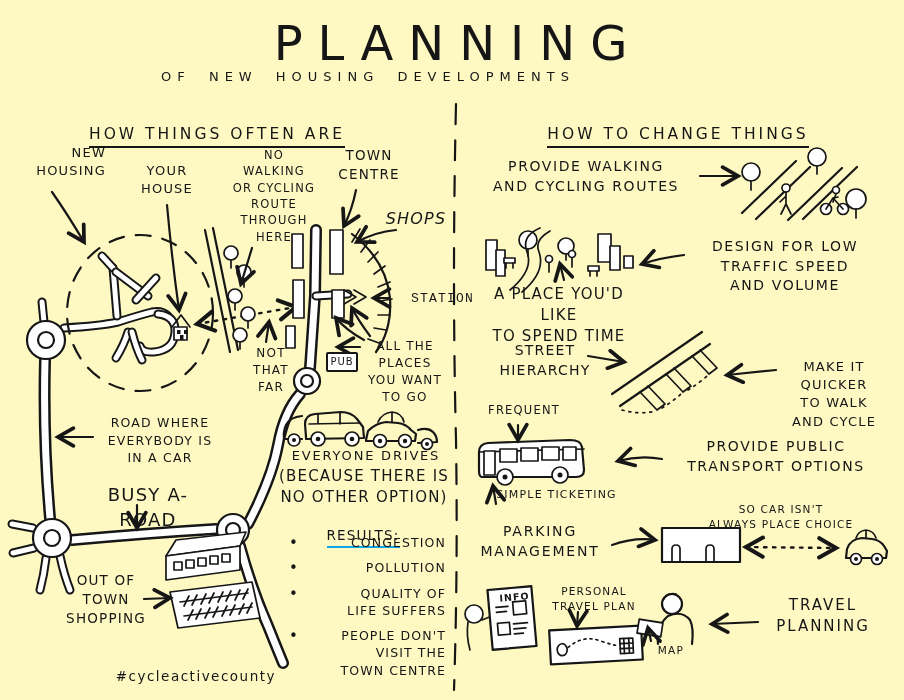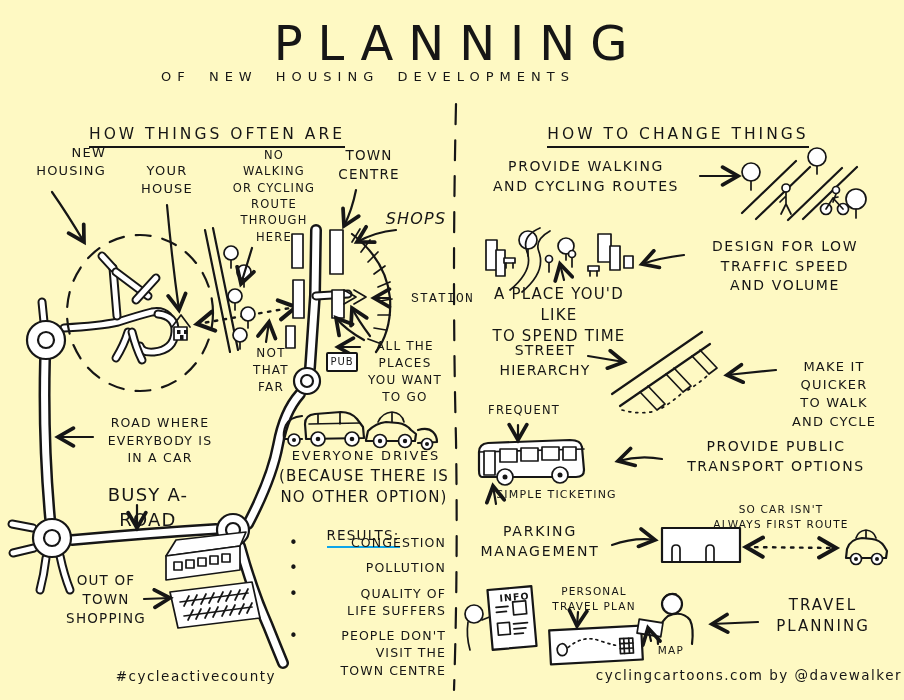--- a/index.html
+++ b/index.html
@@ -396,24 +396,23 @@
 QUICKER
 TO WALK
 AND CYCLE</div>
 <div class="lbl" style="left:478px;top:402px;width:92px;font-size:11.5px;">FREQUENT</div>
 <div class="lbl" style="left:474px;top:487px;width:165px;font-size:11px;">SIMPLE TICKETING</div>
 <div class="lbl" style="left:668px;top:437px;width:216px;font-size:14px;letter-spacing:1.6px;">PROVIDE PUBLIC
 TRANSPORT OPTIONS</div>
 <div class="lbl" style="left:464px;top:522px;width:152px;font-size:14px;letter-spacing:1.8px;">PARKING
 MANAGEMENT</div>
 <div class="lbl" style="left:700px;top:502px;width:162px;font-size:10.5px;">SO CAR ISN'T
-ALWAYS FIRST ROUTE</div>
+ALWAYS PLACE CHOICE</div>
 <div class="lbl" style="left:538px;top:584px;width:112px;font-size:10.5px;">PERSONAL
 TRAVEL PLAN</div>
 <div class="lbl rot" style="left:496px;top:592px;width:36px;font-size:9.5px;letter-spacing:1px;font-weight:bold;">INFO</div>
 <div class="lbl left-al" style="left:644px;top:643px;width:40px;font-size:10.5px;">MAP</div>
 <div class="lbl" style="left:764px;top:595px;width:118px;font-size:15px;letter-spacing:2px;">TRAVEL
 PLANNING</div>
 
 <div class="lbl foot left-al" style="left:16px;top:667px;width:260px;">#cycleactivecounty</div>
-<div class="lbl foot left-al" style="left:572px;top:666px;width:330px;">cyclingcartoons.com by @davewalker</div>
 
 </div>
 
 </body></html>

